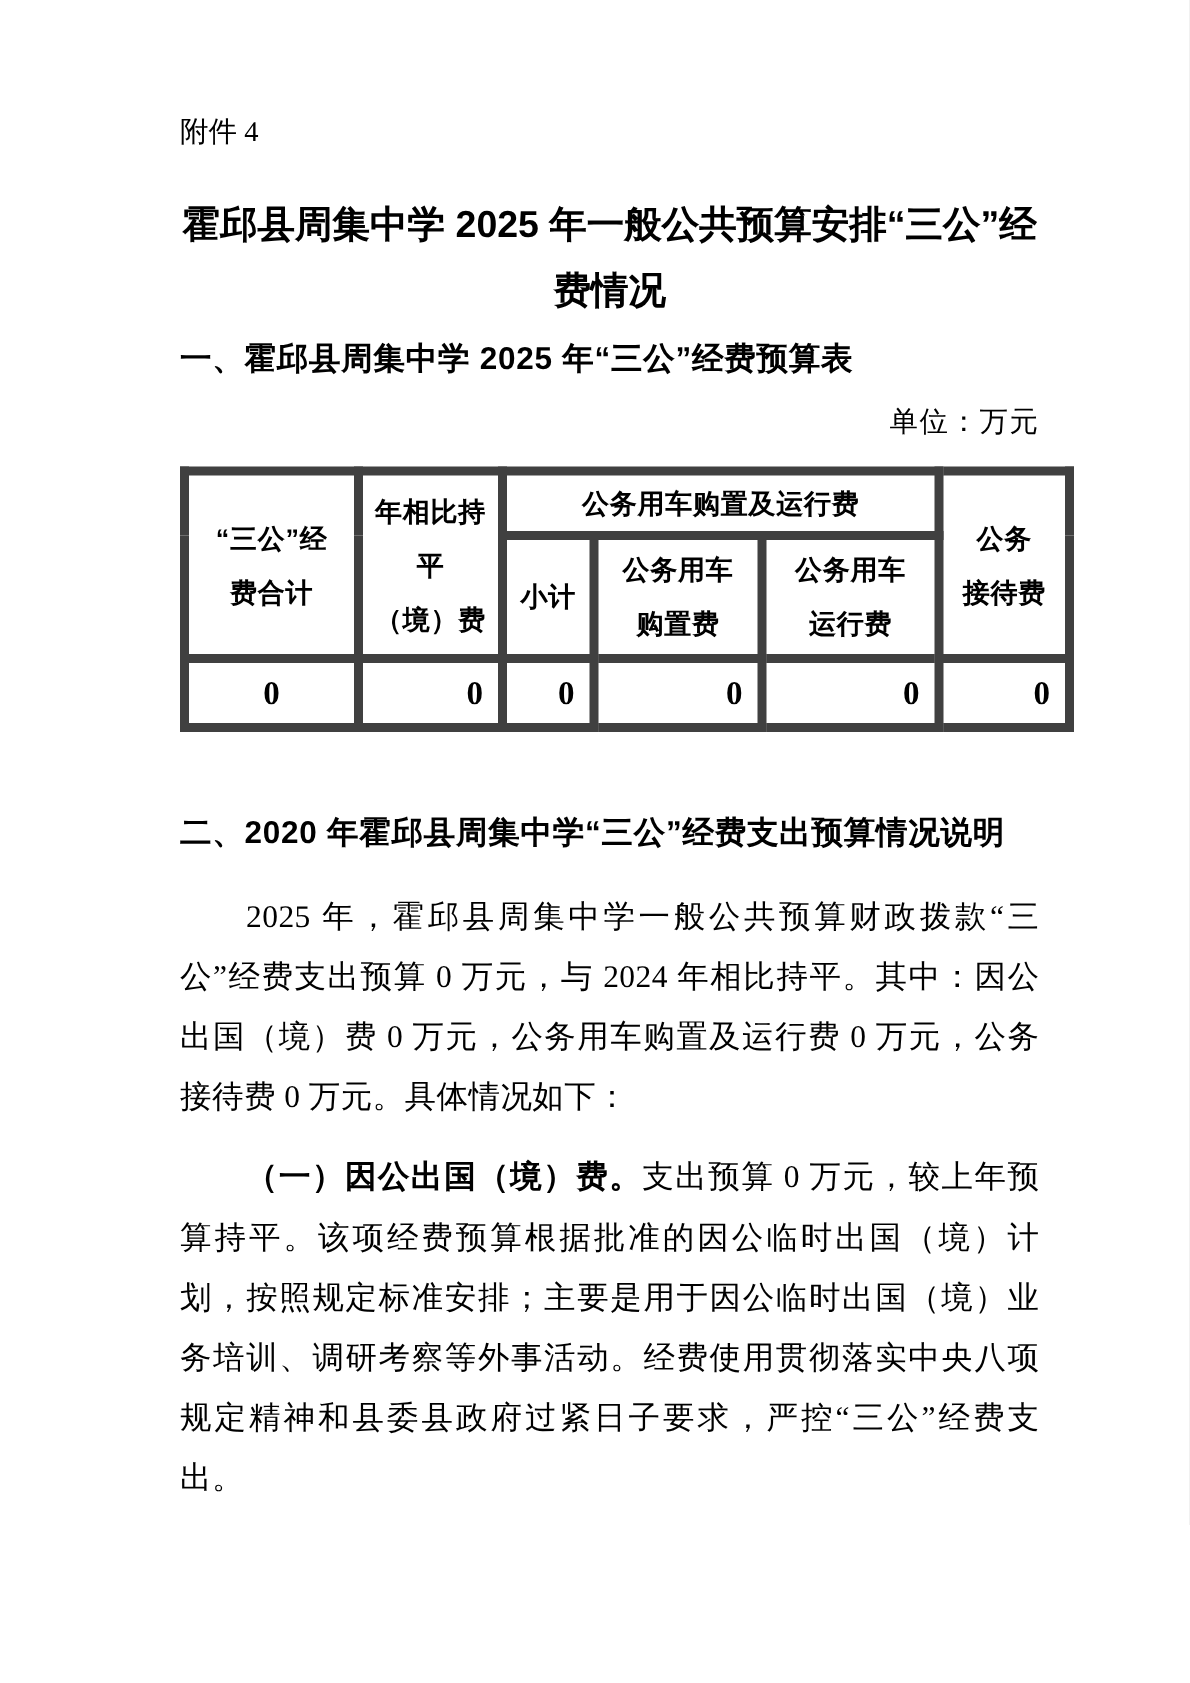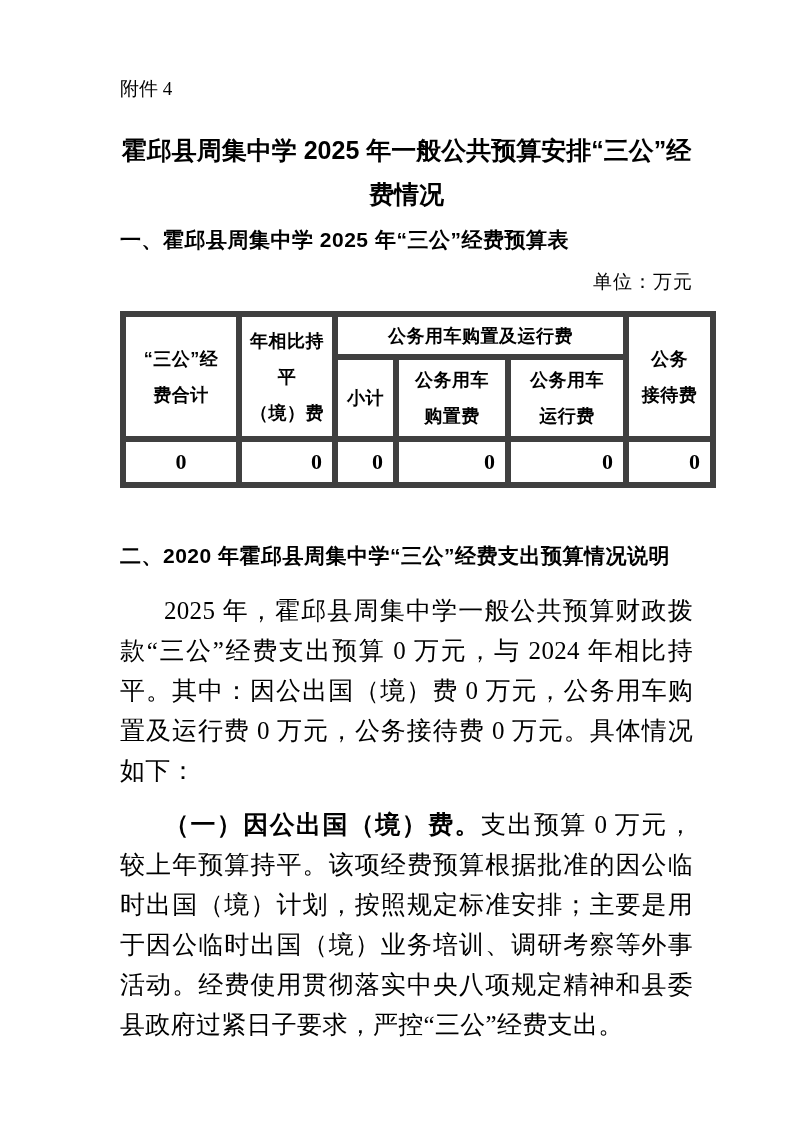--- a/index.html
+++ b/index.html
@@ -73,21 +73,21 @@
   tr.vrow td {
     height: 46px;
     font-family: "Liberation Serif", serif;
     font-weight: bold;
     font-size: 22px;
   }
   tr.vrow td.num-right { text-align: right; padding-right: 10px; }
   tr.vrow td.num-center { text-align: center; }
   p.body-para {
     margin-top: 13px;
-    font-size: 25px;
+    font-size: 21px;
     line-height: 40px;
     text-align: justify;
     text-indent: 44px;
     letter-spacing: 0.3px;
   }
   p.first-para { margin-top: 21px; }
   .lead {
     font-family: "Liberation Sans", sans-serif;
     font-weight: bold;
     margin-top: 26px;

